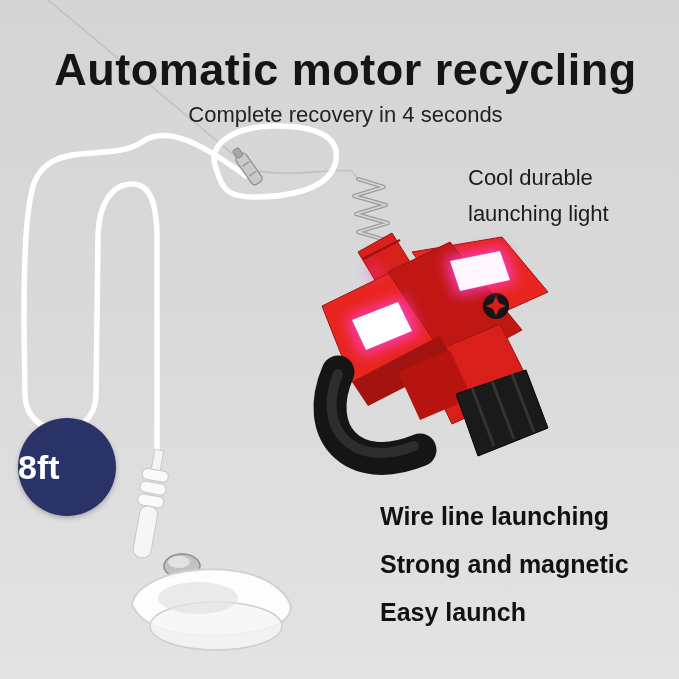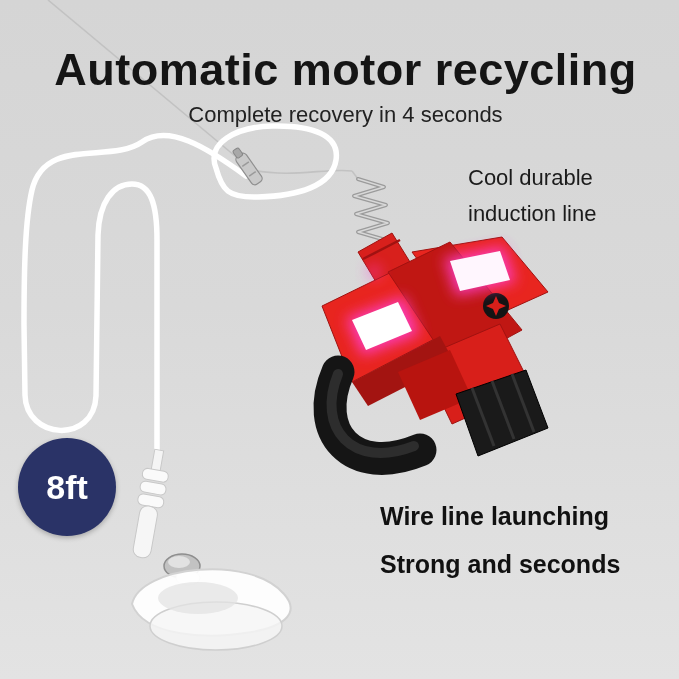--- a/index.html
+++ b/index.html
@@ -18,23 +18,23 @@
   }
   .subtitle {
     position:absolute; top:102px; left:0; width:100%;
     text-align:center; font-size:22px; font-weight:400; color:#222222;
   }
   .callout-light {
     position:absolute; left:468px; top:160px;
     font-size:22px; color:#1b1b1b; line-height:36px; font-weight:400;
   }
   .badge {
-    position:absolute; left:18px; top:438px; width:98px; height:98px;
+    position:absolute; left:18px; top:418px; width:98px; height:98px;
     border-radius:50%; background:#2a3367;
-    display:flex; align-items:center; justify-content:center;
+    display:flex; align-items:center; 
     color:#ffffff; font-size:34px; font-weight:700;
     box-shadow: 0 2px 5px rgba(0,0,0,0.25);
   }
   .features {
     position:absolute; left:344px; top:502px;
   }
   .feature-line {
     font-size:25px; font-weight:600; color:#111111; margin-bottom:19px;
     white-space:nowrap;
     margin-left:36px;
@@ -144,25 +144,26 @@
       <ellipse cx="216" cy="626" rx="66" ry="24" fill="#f5f5f5" fill-opacity="0.82" stroke="#cfcfcf" stroke-width="1.5"></ellipse>
       <ellipse cx="198" cy="598" rx="40" ry="16" fill="#e3e3e3" opacity="0.75"></ellipse>
     </g>
   </svg>
 
   <div class="title">Automatic motor recycling</div>
   <div class="subtitle">Complete recovery in 4 seconds</div>
 
   <div class="callout-light">
     <div>Cool durable</div>
-    <div>induction line</div>
+    <div>launching light</div>
   </div>
 
   <div class="badge">
     <span>8ft</span>
   </div>
 
   <div class="features">
     <div class="feature-line">Wire line launching</div>
-    <div class="feature-line">Strong and seconds</div>
+    <div class="feature-line">Strong and magnetic</div>
+    <div class="feature-line">Easy launch</div>
   </div>
 
 </div>
 
 </body></html>

